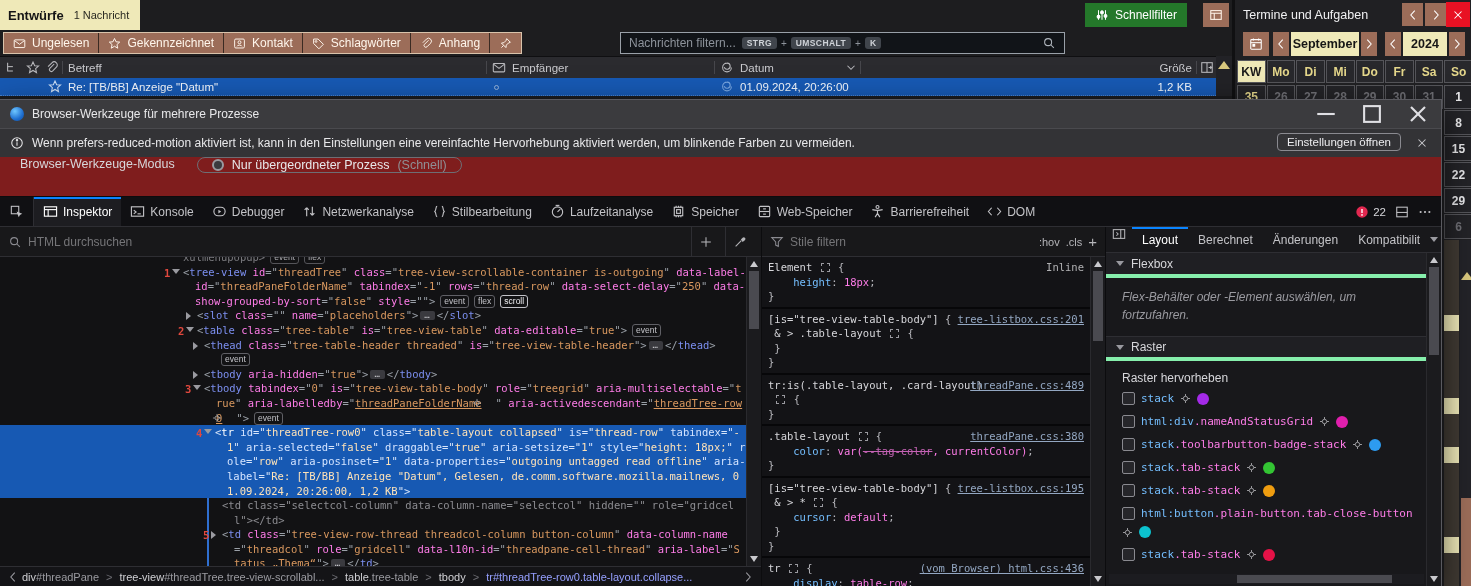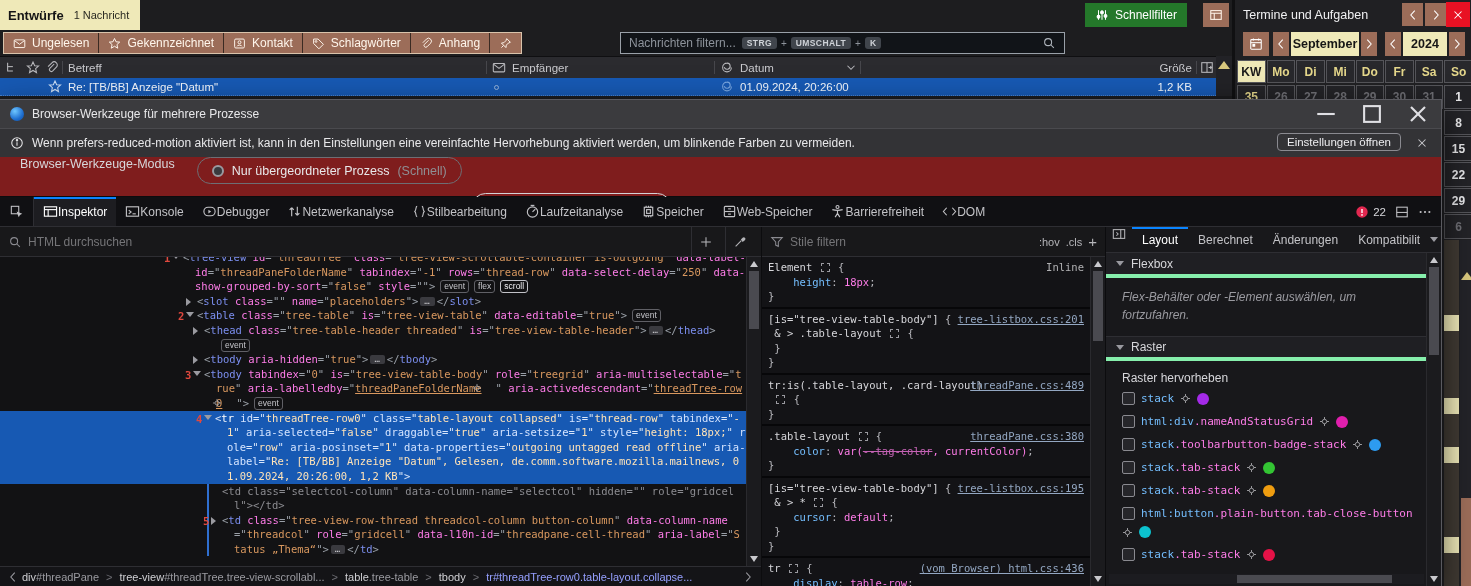--- a/index.html
+++ b/index.html
@@ -103,30 +103,30 @@
   .dt-title{font-size:12px;color:#e8e8ea;}
   .wctl{position:absolute;top:0;width:46px;height:28px;display:flex;align-items:center;justify-content:center;color:#e0e0e4;}
   .w-min{right:92px;} .w-max{right:46px;} .w-close{right:0;}
   .dt-infobar{height:29px;background:#333336;border-top:1px solid #4a4a4e;display:flex;align-items:center;
     padding:0 10px;gap:8px;color:#e8e8ea;font-size:12px;flex:none;position:relative;}
   .info-btn{position:absolute;right:40px;top:4px;border:1px solid #8a8a90;border-radius:4px;padding:2px 9px;font-size:11.5px;color:#ececef;}
   .info-x{position:absolute;right:12px;top:7px;color:#c9c9cd;width:14px;height:14px;}
   .dt-moderow{height:40px;background:#7f1d1d;display:flex;padding-left:20px;gap:22px;flex:none;
     border-bottom:1px solid #0c0c0e;}
   .mode-label{font-size:12.5px;color:#d7d7db;}
-  .mode-opts{display:flex;gap:10px;}
+  .mode-opts{display:flex;gap:10px;flex-direction:column;}
   .pill{display:flex;align-items:center;gap:8px;border:1px solid #6e6e74;border-radius:14px;height:27px;padding:0 14px;
     font-size:12.5px;color:#e8e8ea;}
   .pill.on{border-color:#d2d2d6;margin-top:36px;}
   .radio{width:12px;height:12px;border-radius:50%;border:2px solid #9a9aa0;background:#3a3a3e;flex:none;}
   .radio.on{border-color:#f2f2f4;background:#fff;box-shadow:inset 0 0 0 2.5px #2a2a2d;}
   .ph2{color:#8f8f94;}
   .dt-tabrow{height:30px;background:#101013;border-bottom:1px solid #2e2e33;display:flex;align-items:stretch;flex:none;}
   .pickbtn{width:34px;display:flex;align-items:center;justify-content:center;color:#c3c3c7;border-right:1px solid #2e2e33;}
-  .ttab{display:flex;align-items:center;padding:0 9px;font-size:12px;color:#c3c3c7;position:relative;}
+  .ttab{display:flex;align-items:center;gap:5px;padding:0 9px;font-size:12px;color:#c3c3c7;position:relative;}
   .ttab .tic{width:15px;height:15px;}
   .ttab.act{background:#1d1d21;color:#fff;}
   .ttab.act::before{content:"";position:absolute;left:0;right:0;top:0;height:2px;background:var(--devtools-accent-blue,#0a84ff);}
   .dt-tab-right{margin-left:auto;display:flex;align-items:center;gap:9px;padding-right:9px;color:#c3c3c7;}
   .err{display:flex;align-items:center;gap:4px;font-size:11.5px;color:#d7d7db;}
   .err .ic{width:14px;height:14px;}
 
   .dt-content{flex:1;display:flex;min-height:0;}
   .pane{position:relative;min-width:0;}
   .markup-pane{width:762px;display:flex;flex-direction:column;border-right:1px solid #0c0c0e;background:#121214;}
@@ -642,20 +642,21 @@
             </span>
           <span class="sr-btn">
               <span class="ic"><svg viewBox="0 0 16 16">
                   <line x1="3" y1="13" x2="9.5" y2="6.5"></line>
                   <path d="M9 5 L11 3 a2 2 0 0 1 2.8 2.8 L11 8 Z" fill="currentColor" stroke="none"></path>
                 </svg></span>
             </span>
         </div>
         <div class="tree">
           <div class="tree-inner">
+              <div class="mline dim cut" style="padding-left: 195px; text-indent: -12px;"><span class="sp-d">xulmenupopup&gt;</span><span class="mbadge">event</span><span class="mbadge">flex</span></div>
               <div class="mline" style="padding-left: 195px; text-indent: -12px;"><span class="mnum" style="left: 164px;">1</span><span class="tw open" style="left: 172px;"></span><span class="sp-p">&lt;</span><span class="sp-t">tree-view</span><span class="sp-p"> </span><span class="sp-a">id</span><span class="sp-p">="</span><span class="sp-v">threadTree</span><span class="sp-p">" </span><span class="sp-a">class</span><span class="sp-p">="</span><span class="sp-v">tree-view-scrollable-container is-outgoing</span><span class="sp-p">" </span><span class="sp-a">data-label-id</span><span class="sp-p">="</span><span class="sp-v">threadPaneFolderName</span><span class="sp-p">" </span><span class="sp-a">tabindex</span><span class="sp-p">="</span><span class="sp-v">-1</span><span class="sp-p">" </span><span class="sp-a">rows</span><span class="sp-p">="</span><span class="sp-v">thread-row</span><span class="sp-p">" </span><span class="sp-a">data-select-delay</span><span class="sp-p">="</span><span class="sp-v">250</span><span class="sp-p">" </span><span class="sp-a">data-show-grouped-by-sort</span><span class="sp-p">="</span><span class="sp-v">false</span><span class="sp-p">" </span><span class="sp-a">style</span><span class="sp-p">=""&gt;</span><span class="mbadge">event</span><span class="mbadge">flex</span><span class="mbadge hl">scroll</span></div>
               <div class="mline" style="padding-left: 209px; text-indent: -12px;"><span class="tw closed" style="left: 186px;"></span><span class="sp-p">&lt;</span><span class="sp-t">slot</span><span class="sp-p"> </span><span class="sp-a">class</span><span class="sp-p">="" </span><span class="sp-a">name</span><span class="sp-p">="</span><span class="sp-v">placeholders</span><span class="sp-p">"&gt;</span><span class="sp-exp">…</span><span class="sp-p">&lt;/</span><span class="sp-t">slot</span><span class="sp-p">&gt;</span></div>
               <div class="mline" style="padding-left: 209px; text-indent: -12px;"><span class="mnum" style="left: 178px;">2</span><span class="tw open" style="left: 186px;"></span><span class="sp-p">&lt;</span><span class="sp-t">table</span><span class="sp-p"> </span><span class="sp-a">class</span><span class="sp-p">="</span><span class="sp-v">tree-table</span><span class="sp-p">" </span><span class="sp-a">is</span><span class="sp-p">="</span><span class="sp-v">tree-view-table</span><span class="sp-p">" </span><span class="sp-a">data-editable</span><span class="sp-p">="</span><span class="sp-v">true</span><span class="sp-p">"&gt;</span><span class="mbadge">event</span></div>
               <div class="mline" style="padding-left: 216px; text-indent: -12px;"><span class="tw closed" style="left: 193px;"></span><span class="sp-p">&lt;</span><span class="sp-t">thead</span><span class="sp-p"> </span><span class="sp-a">class</span><span class="sp-p">="</span><span class="sp-v">tree-table-header threaded</span><span class="sp-p">" </span><span class="sp-a">is</span><span class="sp-p">="</span><span class="sp-v">tree-view-table-header</span><span class="sp-p">"&gt;</span><span class="sp-exp">…</span><span class="sp-p">&lt;/</span><span class="sp-t">thead</span><span class="sp-p">&gt;</span><span class="mbadge">event</span></div>
               <div class="mline" style="padding-left: 216px; text-indent: -12px;"><span class="tw closed" style="left: 193px;"></span><span class="sp-p">&lt;</span><span class="sp-t">tbody</span><span class="sp-p"> </span><span class="sp-a">aria-hidden</span><span class="sp-p">="</span><span class="sp-v">true</span><span class="sp-p">"&gt;</span><span class="sp-exp">…</span><span class="sp-p">&lt;/</span><span class="sp-t">tbody</span><span class="sp-p">&gt;</span></div>
               <div class="mline" style="padding-left: 216px; text-indent: -12px;"><span class="mnum" style="left: 185px;">3</span><span class="tw open" style="left: 193px;"></span><span class="sp-p">&lt;</span><span class="sp-t">tbody</span><span class="sp-p"> </span><span class="sp-a">tabindex</span><span class="sp-p">="</span><span class="sp-v">0</span><span class="sp-p">" </span><span class="sp-a">is</span><span class="sp-p">="</span><span class="sp-v">tree-view-table-body</span><span class="sp-p">" </span><span class="sp-a">role</span><span class="sp-p">="</span><span class="sp-v">treegrid</span><span class="sp-p">" </span><span class="sp-a">aria-multiselectable</span><span class="sp-p">="</span><span class="sp-v">true</span><span class="sp-p">" </span><span class="sp-a">aria-labelledby</span><span class="sp-p">="</span><span class="sp-vl">threadPaneFolderName</span><span class="ic chic"><svg viewBox="0 0 16 16">
                     <circle cx="8" cy="8" r="3.2"></circle>
                     <line x1="8" y1="1.5" x2="8" y2="4.5"></line>
                     <line x1="8" y1="11.5" x2="8" y2="14.5"></line>
                     <line x1="1.5" y1="8" x2="4.5" y2="8"></line>

